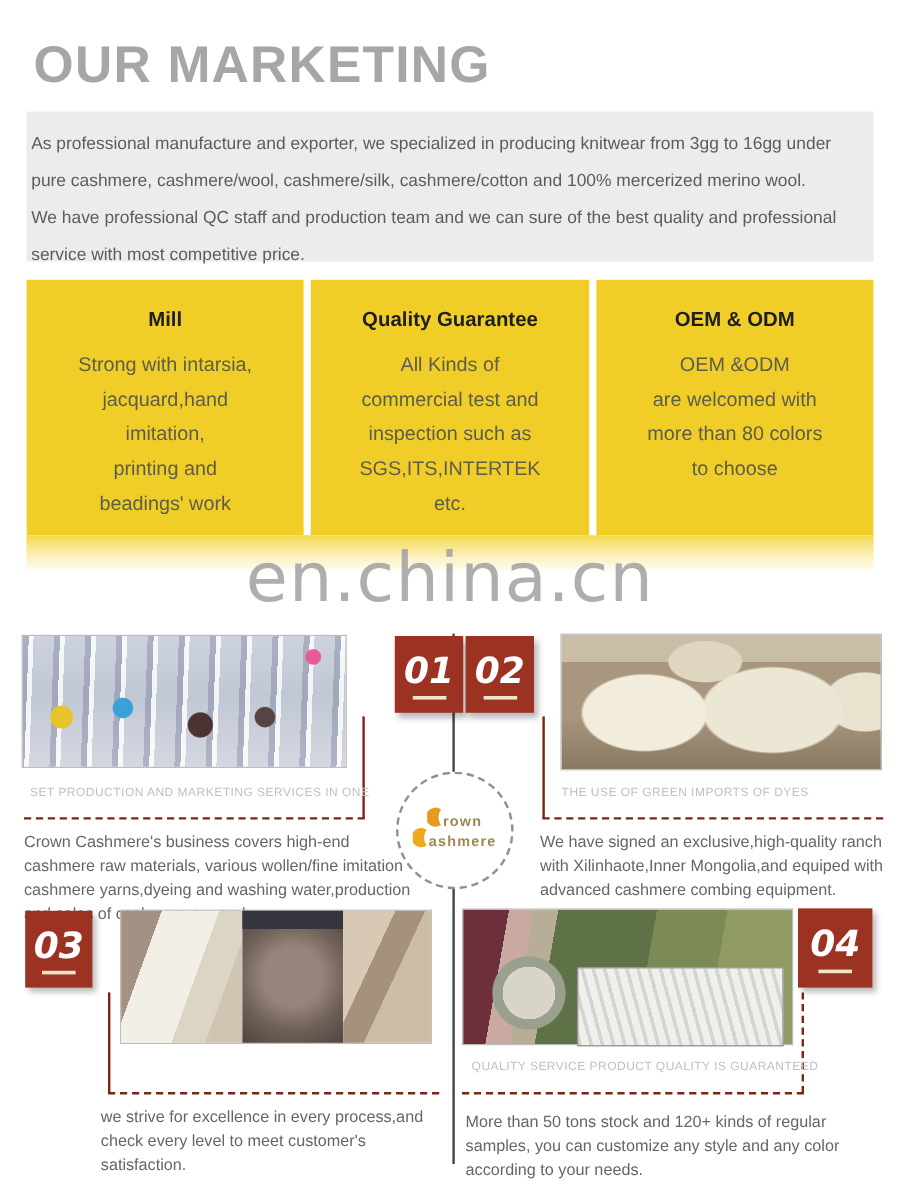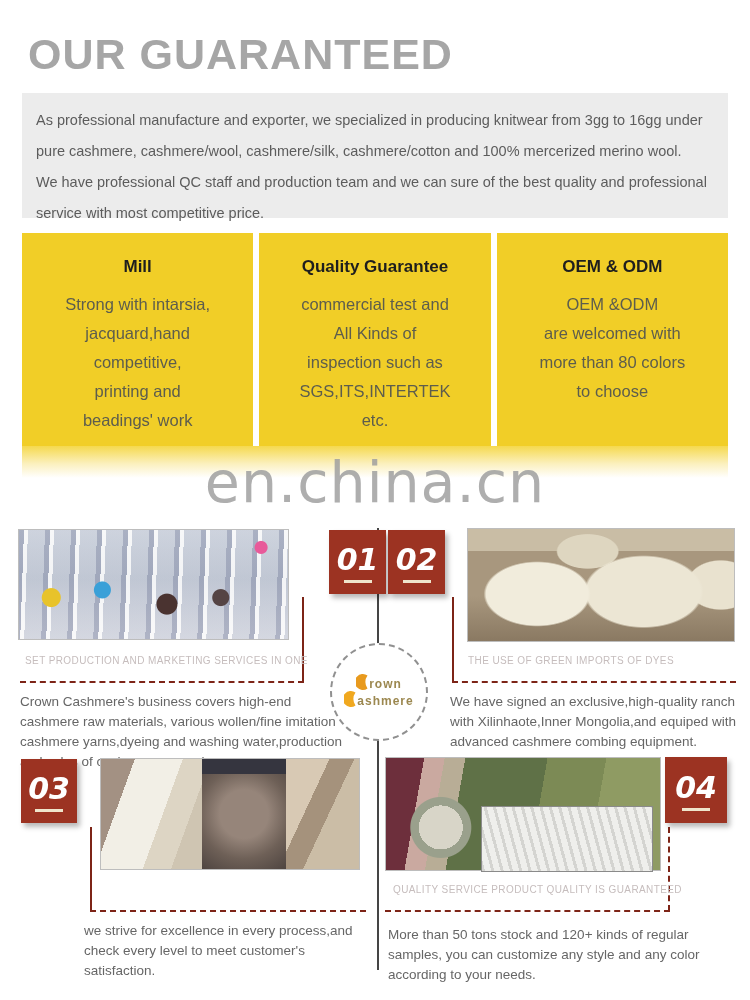--- a/index.html
+++ b/index.html
@@ -3,21 +3,21 @@
 <meta charset="utf-8">
 <style>
   html,body{margin:0;padding:0;background:#fff;}
   #page{position:relative;width:750px;height:1000px;background:#fff;overflow:hidden;
         font-family:"Liberation Sans",sans-serif;}
 
   .page-title{position:absolute;left:28px;top:30px;font-size:43px;font-weight:bold;
         color:#a6a6a6;letter-spacing:1px;}
 
   .intro{position:absolute;left:22px;top:93px;width:706px;height:125px;background:#ececec;
-        box-sizing:border-box;padding:12px 14px;}
+        box-sizing:border-box;padding:12px 4px;}
   .intro .line{font-size:14.5px;color:#5c5c5c;line-height:31px;white-space:nowrap;overflow:hidden;}
 
   .cols{position:absolute;left:22px;top:233px;width:706px;height:213px;display:flex;gap:6px;overflow:hidden;}
   .col{flex:1;background:#f1ce27;text-align:center;}
   .col .col-title{margin-top:24px;font-size:17px;font-weight:bold;color:#1e1e1e;}
   .col .col-lines{margin-top:13px;font-size:16.5px;color:#5d5d4d;line-height:29px;}
   .col .col-lines div{white-space:nowrap;}
 
   .fadeband{position:absolute;left:22px;top:446px;width:706px;height:32px;
         background:linear-gradient(180deg,#f5d94e,#fbf0bd 55%,#ffffff);}
@@ -96,45 +96,45 @@
   #desc1{left:20px;top:692px;width:334px;}
   #desc2{left:450px;top:692px;width:292px;}
   #desc3{left:84px;top:921px;width:282px;}
   #desc4{left:388px;top:925px;width:356px;}
 </style>
 </head>
 <body>
 
 <div id="page">
 
-  <div class="page-title">OUR GUARANTEED</div>
+  <div class="page-title">OUR MARKETING</div>
 
   <div class="intro">
     <div class="line">As professional manufacture and exporter, we specialized in producing knitwear from 3gg to 16gg under</div>
     <div class="line">pure cashmere, cashmere/wool, cashmere/silk, cashmere/cotton and  100% mercerized merino wool.</div>
     <div class="line">We have professional QC staff and production team and we can sure of the best quality and professional</div>
     <div class="line">service with most competitive price.</div>
   </div>
 
   <div class="cols">
     <div class="col">
       <div class="col-title">Mill</div>
       <div class="col-lines">
           <div>Strong with intarsia,</div>
           <div>jacquard,hand</div>
-          <div>competitive,</div>
+          <div>imitation,</div>
           <div>printing and</div>
           <div>beadings' work</div>
         </div>
     </div>
     <div class="col">
       <div class="col-title">Quality Guarantee</div>
       <div class="col-lines">
+          <div>All Kinds of</div>
           <div>commercial test and</div>
-          <div>All Kinds of</div>
           <div>inspection such as</div>
           <div>SGS,ITS,INTERTEK</div>
           <div>etc.</div>
         </div>
     </div>
     <div class="col">
       <div class="col-title">OEM &amp; ODM</div>
       <div class="col-lines">
           <div>OEM &amp;ODM</div>
           <div>are welcomed with</div>

